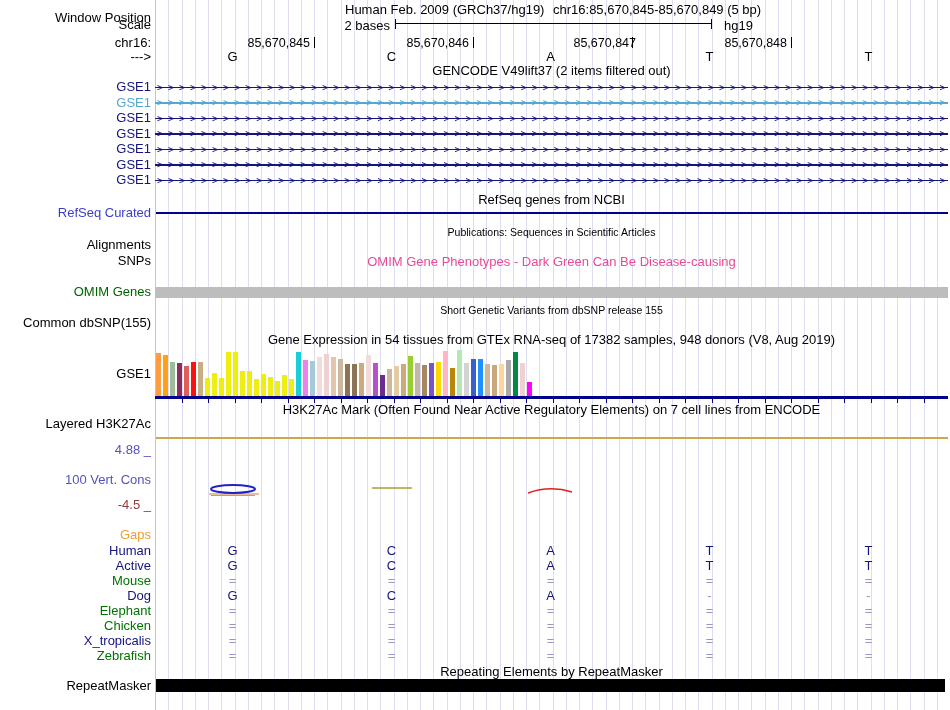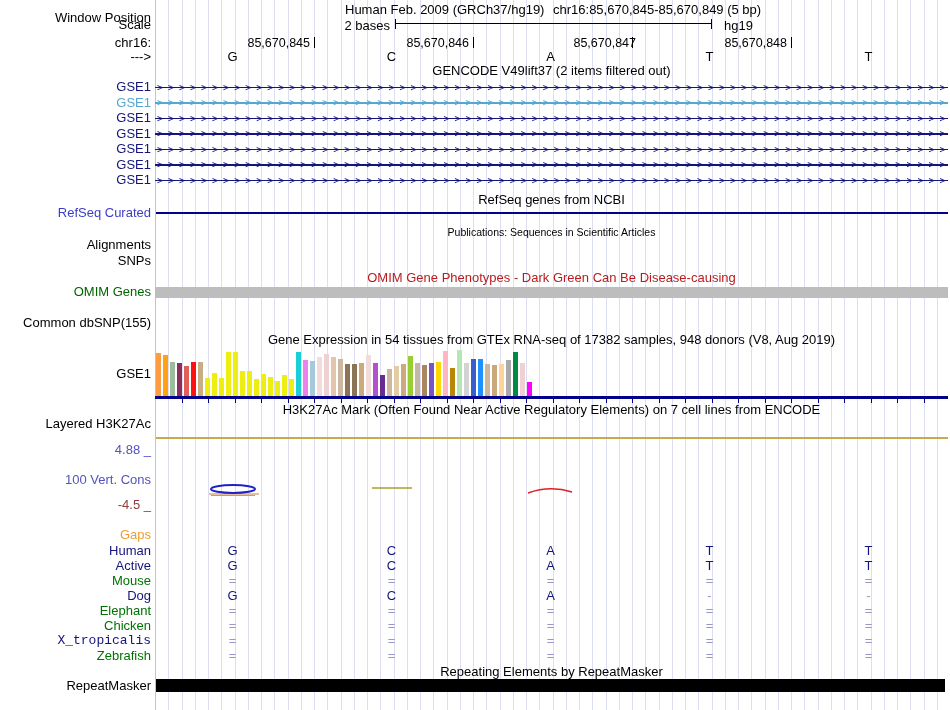--- a/index.html
+++ b/index.html
@@ -158,24 +158,25 @@
     </div>
 
   <div class="title" style="top:193px">RefSeq genes from NCBI</div>
   <div class="gutter-label" style="top:206px;color:#3C3CC8">RefSeq Curated</div>
   <div class="abs" style="left:156px;top:212px;width:792px;height:2px;background:#000088;z-index:2;"></div>
 
   <div class="title small" style="top:225px">Publications: Sequences in Scientific Articles</div>
   <div class="gutter-label" style="top:238px">Alignments</div>
   <div class="gutter-label" style="top:254px">SNPs</div>
 
-  <div class="title" style="top:271px;color:#b91c1c">OMIM Gene Phenotypes - Dark Green Can Be Disease-causing</div>
+  <div class="title" style="top:255px;color:#ec4899">OMIM Gene Phenotypes - Dark Green Can Be Disease-causing</div>
   <div class="gutter-label" style="top:285px;color:#006400">OMIM Genes</div>
   <div class="abs" style="left:155px;top:287px;width:793px;height:11px;background:#BDBDBD;z-index:2;"></div>
 
+  <div class="title small" style="top:303px">Short Genetic Variants from dbSNP release 155</div>
   <div class="gutter-label" style="top:316px">Common dbSNP(155)</div>
 
   <div class="title" style="top:333px">Gene Expression in 54 tissues from GTEx RNA-seq of 17382 samples, 948 donors (V8, Aug 2019)</div>
   <div class="gutter-label" style="top:367px">GSE1</div>
   <div id="gtexlayer">
       <div class="bar" style="left: 156px; top: 353px; height: 43px; background: rgb(255, 156, 66);"></div>
       <div class="bar" style="left: 163px; top: 355px; height: 41px; background: rgb(255, 161, 20);"></div>
       <div class="bar" style="left: 170px; top: 362px; height: 34px; background: rgb(157, 188, 157);"></div>
       <div class="bar" style="left: 177px; top: 363px; height: 33px; background: rgb(139, 46, 90);"></div>
       <div class="bar" style="left: 184px; top: 366px; height: 30px; background: rgb(224, 96, 88);"></div>
@@ -311,21 +312,21 @@
       <div class="cell" style="left: 391.5px; top: 603.9px; color: rgb(152, 152, 200);">=</div>
       <div class="cell" style="left: 550.5px; top: 603.9px; color: rgb(152, 152, 200);">=</div>
       <div class="cell" style="left: 709.5px; top: 603.9px; color: rgb(152, 152, 200);">=</div>
       <div class="cell" style="left: 868.5px; top: 603.9px; color: rgb(152, 152, 200);">=</div>
       <div class="gutter-label" style="top: 619px; color: rgb(0, 114, 0);">Chicken</div>
       <div class="cell" style="left: 232.5px; top: 619px; color: rgb(152, 152, 200);">=</div>
       <div class="cell" style="left: 391.5px; top: 619px; color: rgb(152, 152, 200);">=</div>
       <div class="cell" style="left: 550.5px; top: 619px; color: rgb(152, 152, 200);">=</div>
       <div class="cell" style="left: 709.5px; top: 619px; color: rgb(152, 152, 200);">=</div>
       <div class="cell" style="left: 868.5px; top: 619px; color: rgb(152, 152, 200);">=</div>
-      <div class="gutter-label" style="top: 634.1px; color: rgb(20, 20, 125); font-family: Liberation Mono, monospace;">X_tropicalis</div>
+      <div class="gutter-label" style="top: 634.1px; color: rgb(20, 20, 125);">X_tropicalis</div>
       <div class="cell" style="left: 232.5px; top: 634.1px; color: rgb(152, 152, 200);">=</div>
       <div class="cell" style="left: 391.5px; top: 634.1px; color: rgb(152, 152, 200);">=</div>
       <div class="cell" style="left: 550.5px; top: 634.1px; color: rgb(152, 152, 200);">=</div>
       <div class="cell" style="left: 709.5px; top: 634.1px; color: rgb(152, 152, 200);">=</div>
       <div class="cell" style="left: 868.5px; top: 634.1px; color: rgb(152, 152, 200);">=</div>
       <div class="gutter-label" style="top: 649.2px; color: rgb(0, 114, 0);">Zebrafish</div>
       <div class="cell" style="left: 232.5px; top: 649.2px; color: rgb(152, 152, 200);">=</div>
       <div class="cell" style="left: 391.5px; top: 649.2px; color: rgb(152, 152, 200);">=</div>
       <div class="cell" style="left: 550.5px; top: 649.2px; color: rgb(152, 152, 200);">=</div>
       <div class="cell" style="left: 709.5px; top: 649.2px; color: rgb(152, 152, 200);">=</div>

